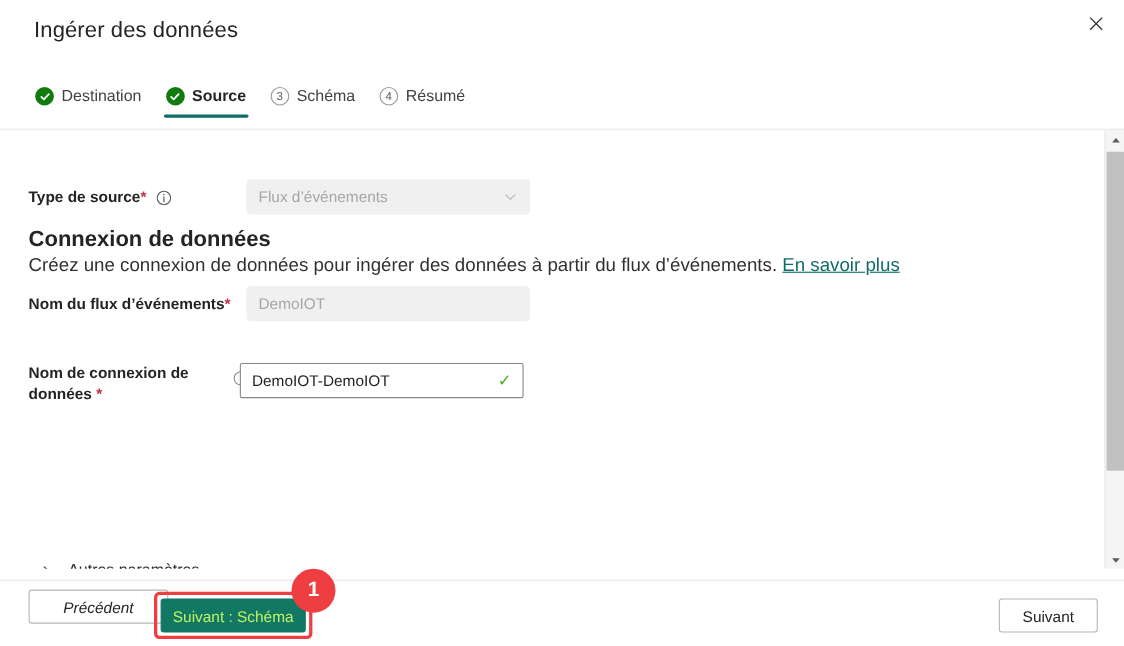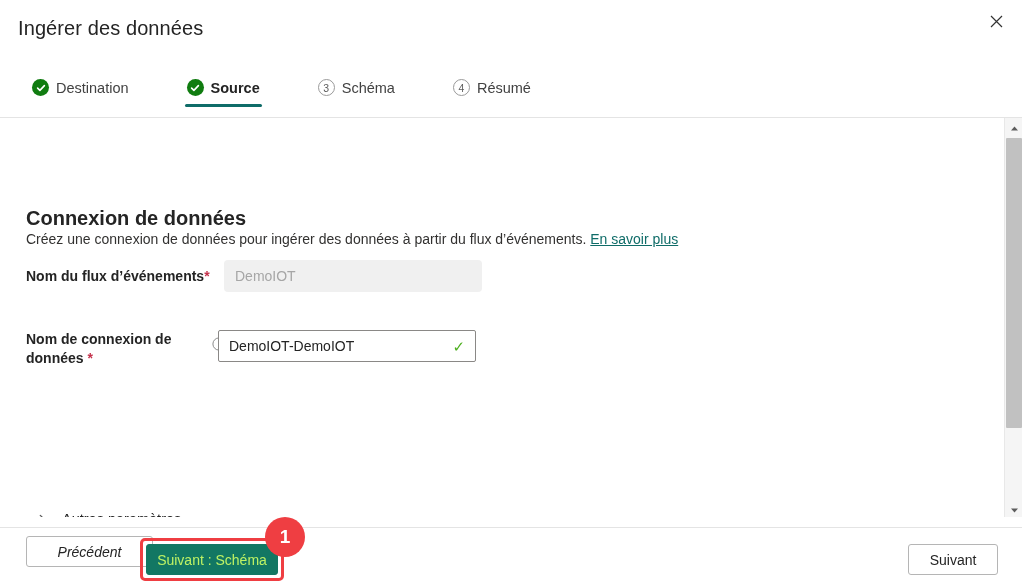--- a/index.html
+++ b/index.html
@@ -20,21 +20,21 @@
     overflow: hidden;
   }
 
   
   .header {
     position: relative;
     height: 70px;
   }
   .dialog-title {
     position: absolute;
-    left: 18px;
+    left: 31px;
     top: 17px;
     font-size: 20px;
     color: #242424;
     letter-spacing: .1px;
   }
   .close-btn {
     position: absolute;
     right: 6px;
     top: 4px;
     width: 40px;
@@ -49,21 +49,20 @@
   .close-btn svg { display: block; }
 
   
   .tabs {
     position: absolute;
     left: 24px;
     top: 79px;
     display: flex;
     align-items: flex-start;
     height: 38px;
-    gap: 36px;
   }
   .tab {
     display: flex;
     align-items: center;
     gap: 7px;
     padding: 0 10px 11px 8px;
     margin-right: 4px;
     cursor: pointer;
     position: relative;
     font-size: 14.5px;
@@ -170,21 +169,21 @@
   .valid-check { color: #4caf1e; font-size: 15px; line-height: 1; }
 
   .section-head {
     position: absolute;
     font-size: 20px;
     font-weight: bold;
     color: #242424;
   }
   .section-desc {
     position: absolute;
-    font-size: 14px;
+    font-size: 17px;
     color: #323130;
     white-space: nowrap;
   }
   .link {
     color: #0f6c68;
     text-decoration: underline;
     cursor: pointer;
   }
 
   .accordion {
@@ -346,20 +345,40 @@
     <div class="tab">
       <span class="step-num">4</span>
       <span class="tab-label">Résumé</span>
     </div>
   </div>
 
   <div class="content-sep"></div>
 
   <div class="content">
 
+    <div class="field-row" style="left:26px; top:45px;">
+      <div class="field-label" style="width:198px; padding-top:7px;">
+        <span>Type de source</span><span class="req">*</span>
+        <span class="info-icon">
+          <svg width="14" height="14" viewBox="0 0 14 14">
+            <circle cx="7" cy="7" r="6.1" stroke="#5c5c5c" stroke-width="1" fill="none"></circle>
+            <circle cx="7" cy="3.8" r="0.75" fill="#5c5c5c"></circle>
+            <path d="M7 5.9 L7 10.3" stroke="#5c5c5c" stroke-width="1.1" stroke-linecap="round"></path>
+          </svg>
+        </span>
+      </div>
+      <div class="input-disabled">
+        <span>Flux d’événements</span>
+        <span class="chev">
+          <svg width="14" height="14" viewBox="0 0 14 14">
+            <path d="M3 5.2 L7 9.2 L11 5.2" stroke="#c0c0c0" stroke-width="1.2" fill="none" stroke-linecap="round" stroke-linejoin="round"></path>
+          </svg>
+        </span>
+      </div>
+    </div>
 
     <div class="section-head" style="left:26px; top:89px;">Connexion de données</div>
     <div class="section-desc" style="left:26px; top:113px;">
       <span>Créez une connexion de données pour ingérer des données à partir du flux d’événements.</span>
       <span class="link">En savoir plus</span>
     </div>
 
     <div class="field-row" style="left:26px; top:142px;">
       <div class="field-label" style="width:198px; padding-top:7px;">
         <span>Nom du flux d’événements</span><span class="req">*</span>

